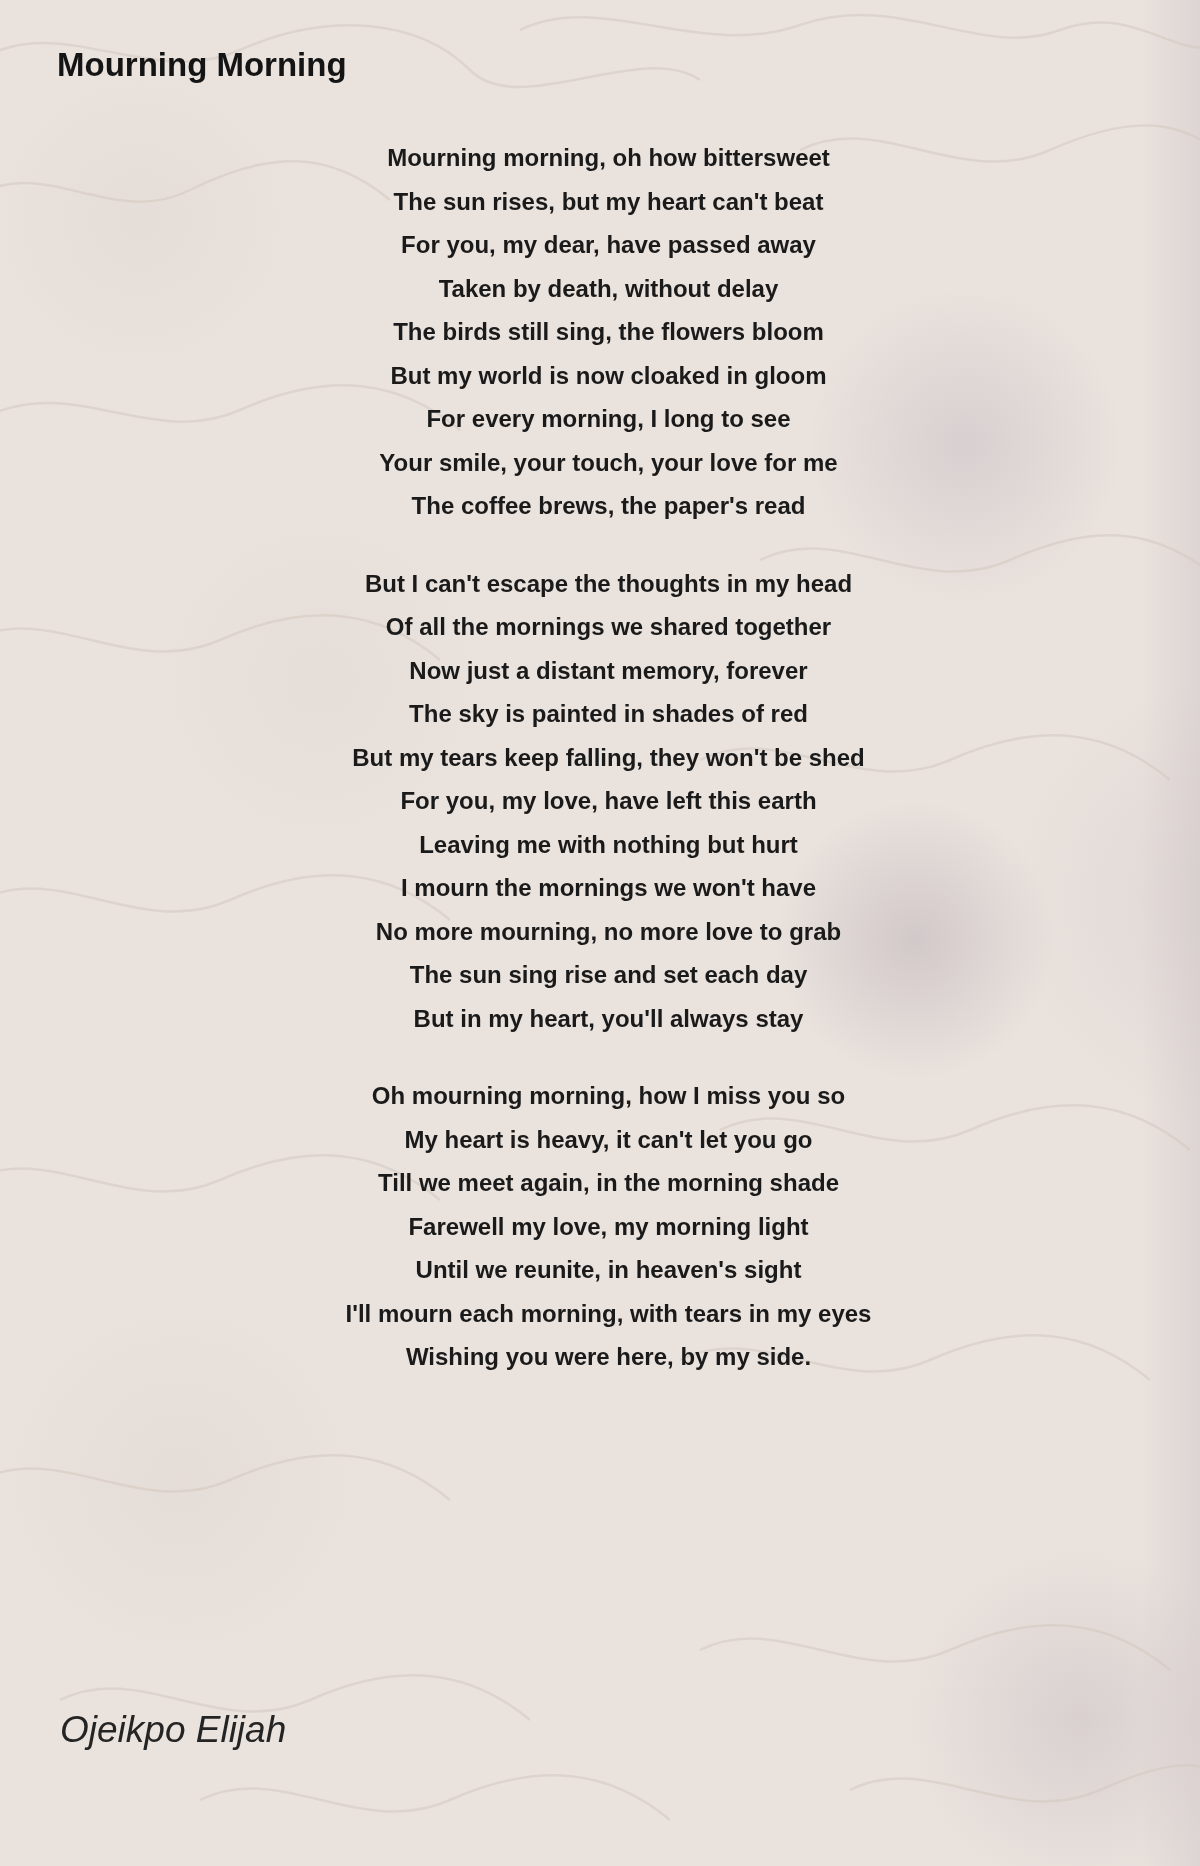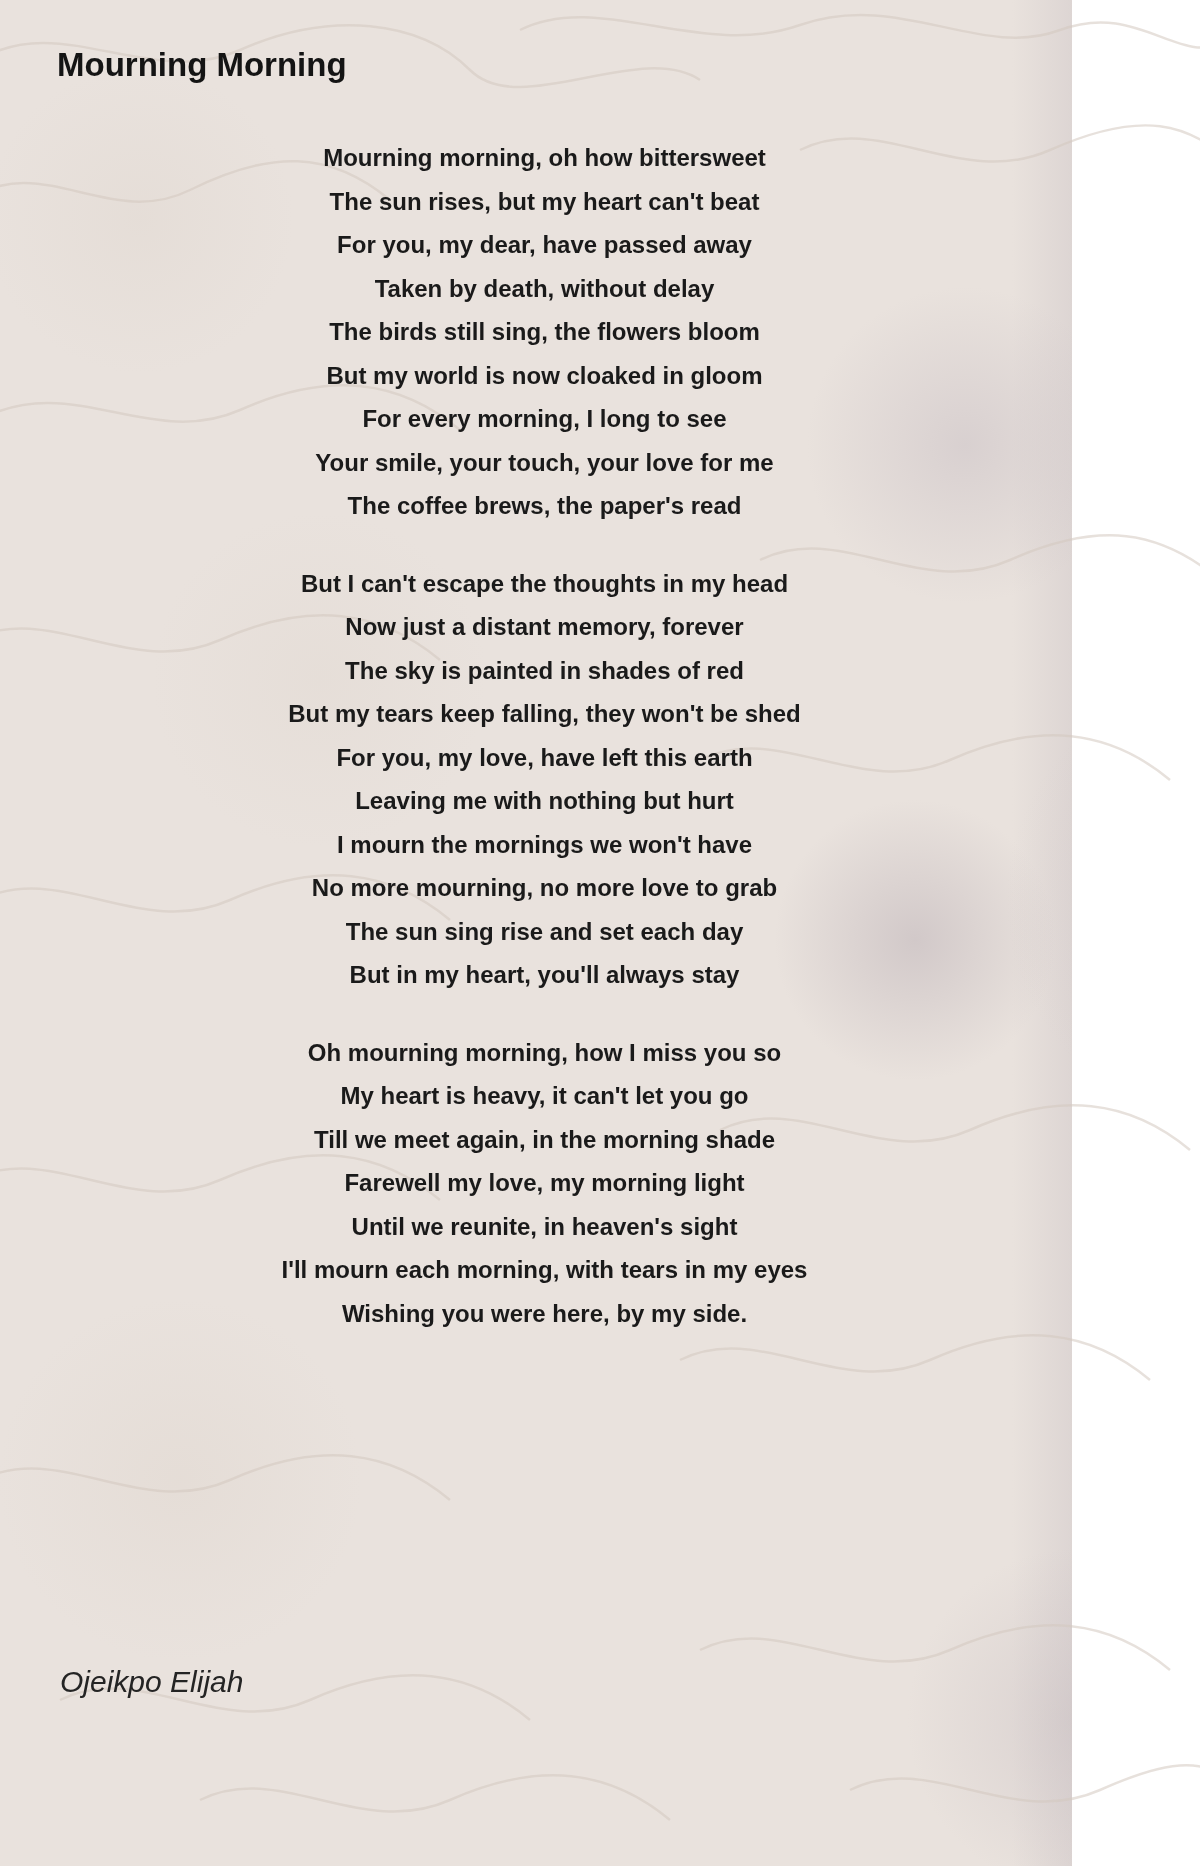--- a/index.html
+++ b/index.html
@@ -7,21 +7,21 @@
     padding: 0;
   }
   body {
     width: 1200px;
     height: 1866px;
     overflow: hidden;
     font-family: "Liberation Sans", sans-serif;
   }
   .page {
     position: relative;
-    width: 1072px;
+    width: 1200px;
     height: 1866px;
     background-color: #e9e2dd;
     background-image:
       radial-gradient(circle 220px at 965px 445px,  rgba(193,183,190,0.42), rgba(193,183,190,0) 72%),
       radial-gradient(circle 195px at 915px 940px,  rgba(184,173,179,0.48), rgba(184,173,179,0) 72%),
       radial-gradient(circle 240px at 1080px 1720px, rgba(193,183,188,0.40), rgba(193,183,188,0) 72%),
       radial-gradient(circle 300px at 1230px 900px, rgba(200,190,194,0.30), rgba(200,190,194,0) 75%),
       radial-gradient(circle 260px at 180px 1480px, rgba(214,203,192,0.22), rgba(214,203,192,0) 70%),
       radial-gradient(circle 240px at 320px 680px,  rgba(216,206,196,0.20), rgba(216,206,196,0) 70%),
       radial-gradient(circle 220px at 140px 220px,  rgba(215,205,195,0.22), rgba(215,205,195,0) 70%),
@@ -56,21 +56,21 @@
     font-size: 24px;
     font-weight: bold;
     line-height: 43.5px;
     white-space: nowrap;
     color: #1a1a1a;
     text-align: center;
   }
   .author {
     margin-top: 330px;
     margin-left: 3px;
-    font-size: 30px;
+    font-size: 37px;
     font-style: italic;
     font-weight: normal;
     color: #242424;
   }
 </style>
 </head>
 <body>
 
 <div class="page">
 
@@ -104,20 +104,21 @@
           <p class="line">For you, my dear, have passed away</p>
           <p class="line">Taken by death, without delay</p>
           <p class="line">The birds still sing, the flowers bloom</p>
           <p class="line">But my world is now cloaked in gloom</p>
           <p class="line">For every morning, I long to see</p>
           <p class="line">Your smile, your touch, your love for me</p>
           <p class="line">The coffee brews, the paper's read</p>
         </div>
         <div class="stanza">
           <p class="line">But I can't escape the thoughts in my head</p>
+          <p class="line">Of all the mornings we shared together</p>
           <p class="line">Now just a distant memory, forever</p>
           <p class="line">The sky is painted in shades of red</p>
           <p class="line">But my tears keep falling, they won't be shed</p>
           <p class="line">For you, my love, have left this earth</p>
           <p class="line">Leaving me with nothing but hurt</p>
           <p class="line">I mourn the mornings we won't have</p>
           <p class="line">No more mourning, no more love to grab</p>
           <p class="line">The sun sing rise and set each day</p>
           <p class="line">But in my heart, you'll always stay</p>
         </div>

